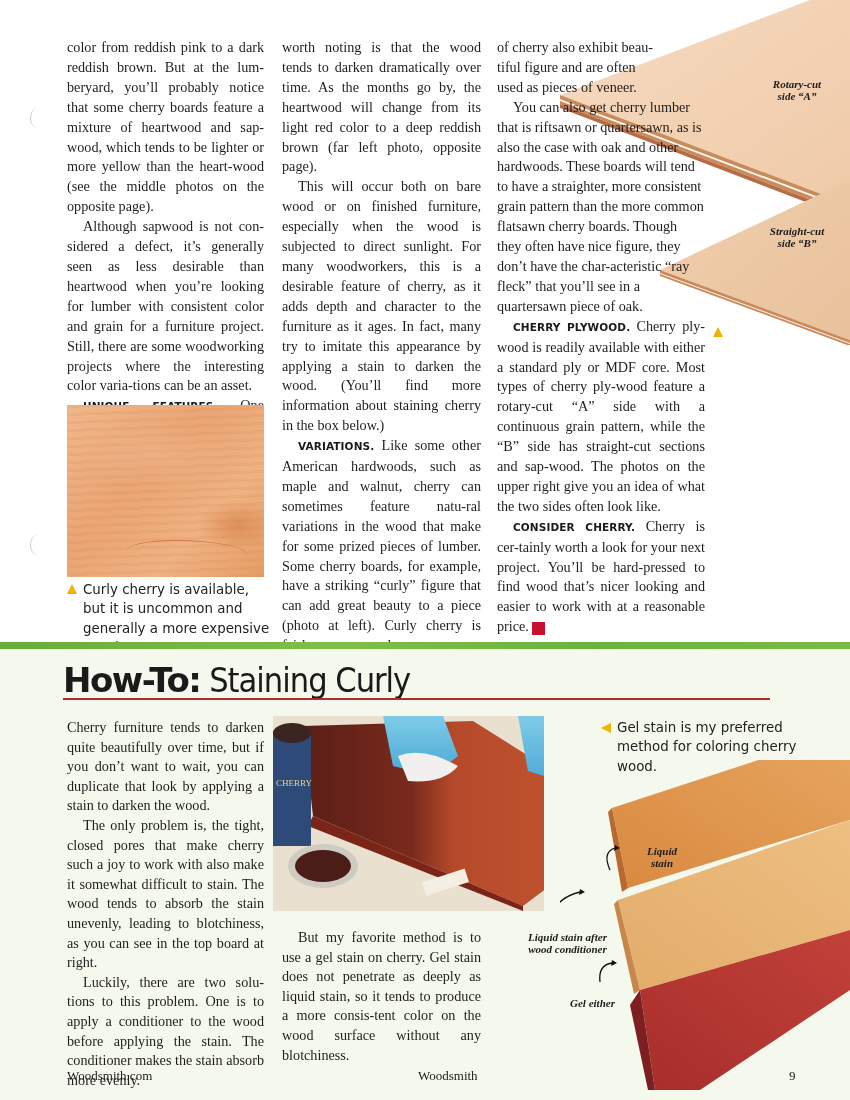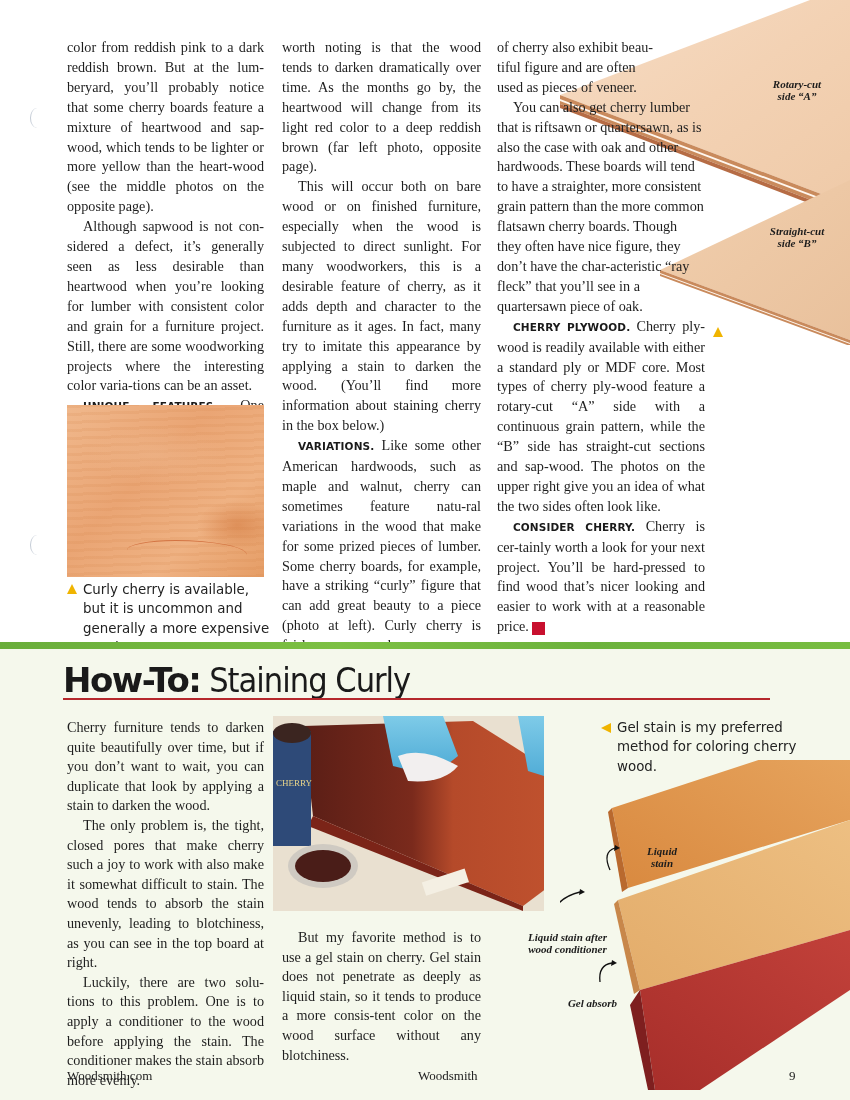--- a/index.html
+++ b/index.html
@@ -210,18 +210,18 @@
 
 <div class="photo-label" style="left:584px; top:845px; width:60px;margin-left:48px;">
   <div>Liquid</div>
   <div>stain</div>
 </div>
 <div class="photo-label" style="left:505px; top:931px; width:125px;">
   <div>Liquid stain after</div>
   <div>wood conditioner</div>
 </div>
 <div class="photo-label" style="left:560px; top:997px; width:65px;">
-  <div>Gel absorb</div>
+  <div>Gel either</div>
 </div>
 
 <div class="footer" style="left:67px;">Woodsmith.com</div>
 <div class="footer" style="left:418px;">Woodsmith</div>
 <div class="footer" style="left:789px;">9</div>
 
 </body></html>

